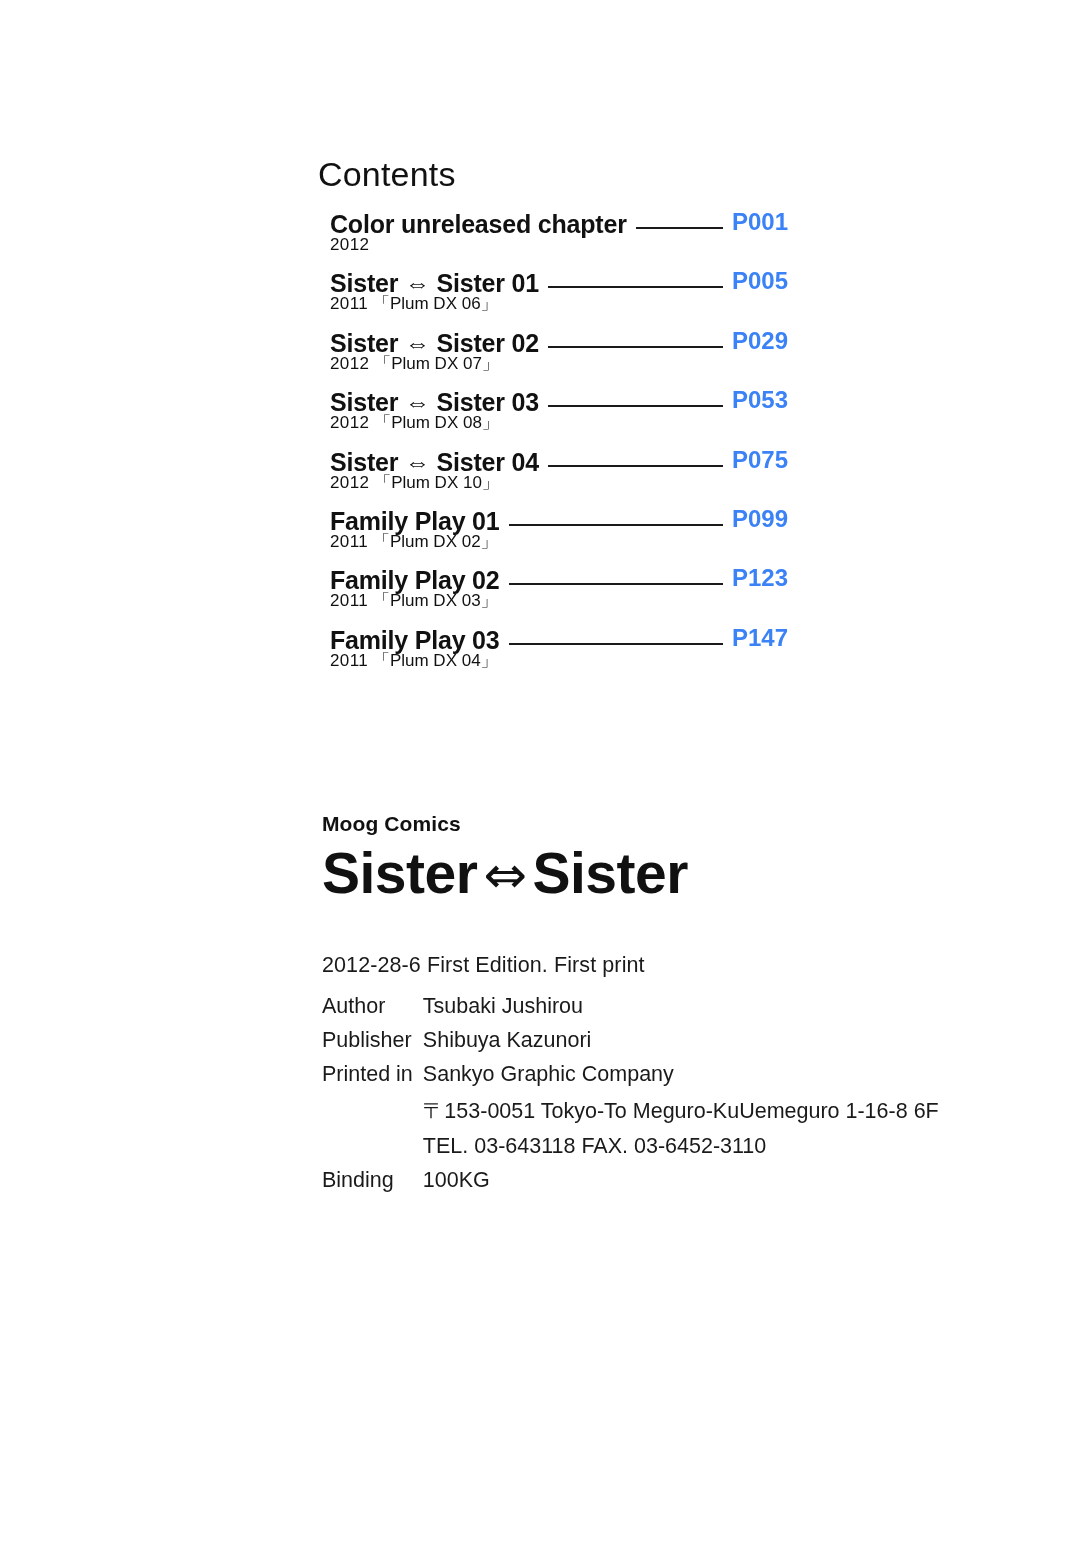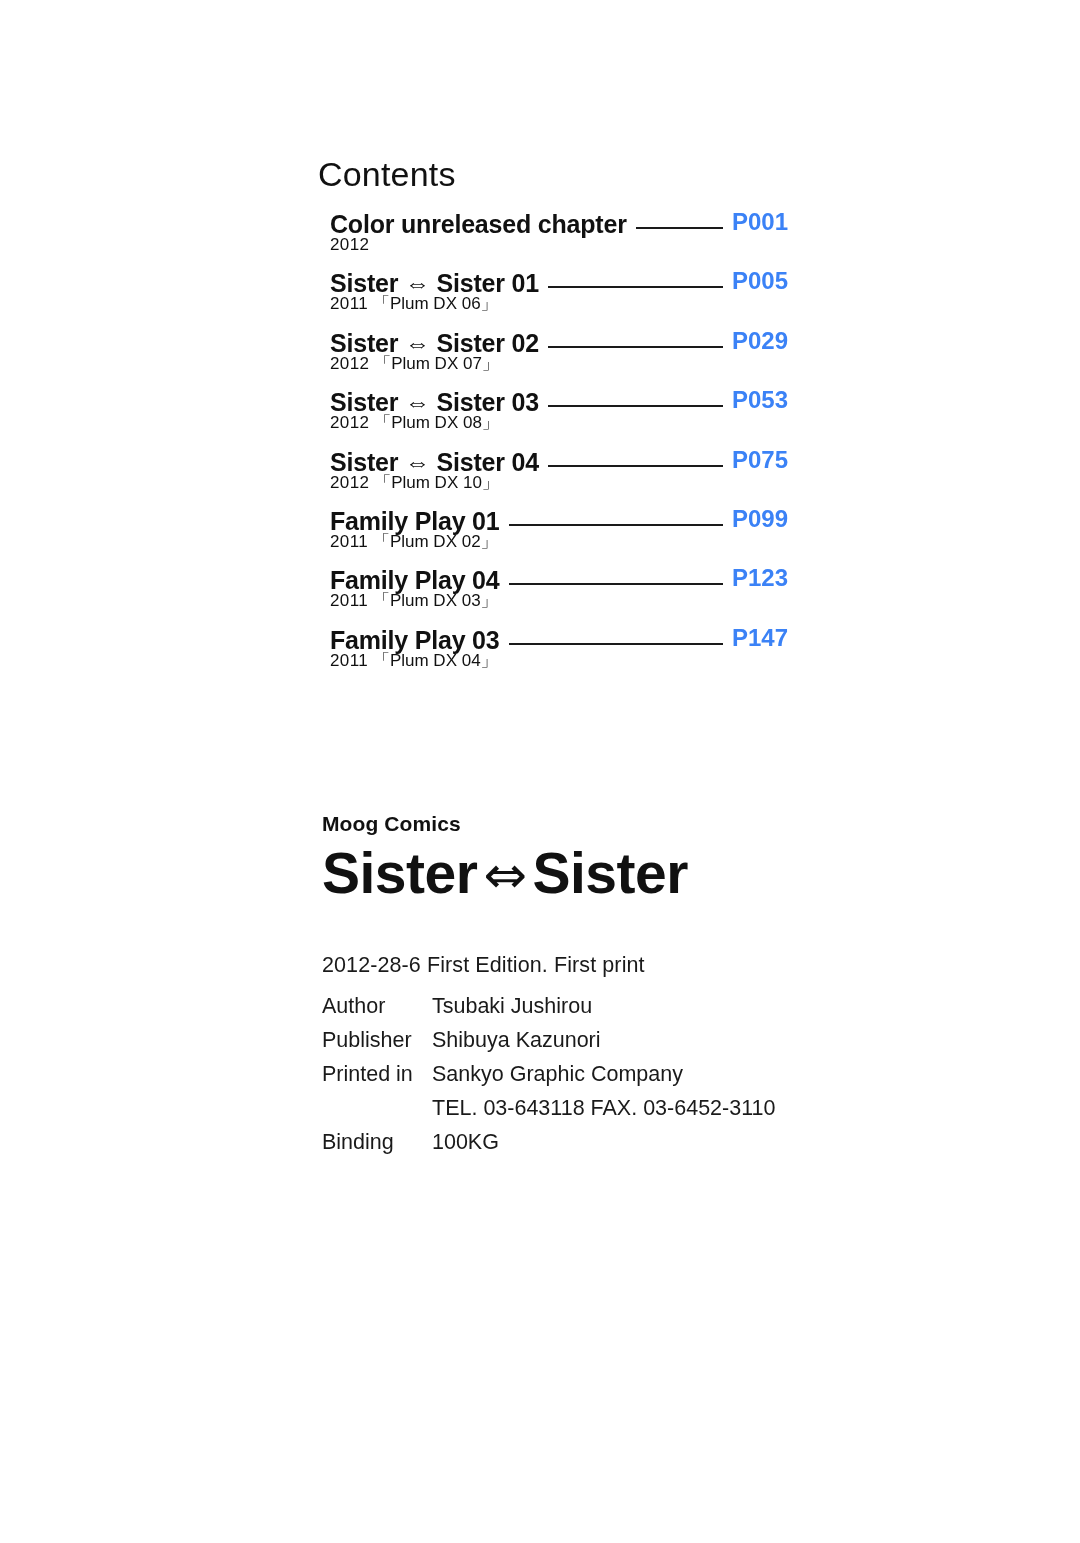--- a/index.html
+++ b/index.html
@@ -197,21 +197,21 @@
       <span class="toc-page">P099</span>
     </div>
     <div class="toc-sub">
       <span class="yr">2011</span>
       <span>「Plum DX 02」</span>
     </div>
   </div>
 
   <div class="toc-entry">
     <div class="toc-line">
-      <span class="toc-name">Family Play 04</span>
+      <span class="toc-name">Family Play 02</span>
       <span class="toc-rule"></span>
       <span class="toc-page">P123</span>
     </div>
     <div class="toc-sub">
       <span class="yr">2011</span>
       <span>「Plum DX 03」</span>
     </div>
   </div>
 
   <div class="toc-entry">
@@ -245,20 +245,24 @@
     <tr>
       <td class="lbl">Publisher</td>
       <td>Shibuya Kazunori</td>
     </tr>
     <tr>
       <td class="lbl">Printed in</td>
       <td>Sankyo Graphic Company</td>
     </tr>
     <tr>
       <td class="lbl"></td>
+      <td class="addr-line">〒153-0051 Tokyo-To Meguro-KuUemeguro 1-16-8 6F</td>
+    </tr>
+    <tr>
+      <td class="lbl"></td>
       <td class="addr-line">TEL. 03-643118     FAX. 03-6452-3110</td>
     </tr>
     <tr>
       <td class="lbl">Binding</td>
       <td>100KG</td>
     </tr>
   </tbody>
     </table>
 </div>
 

